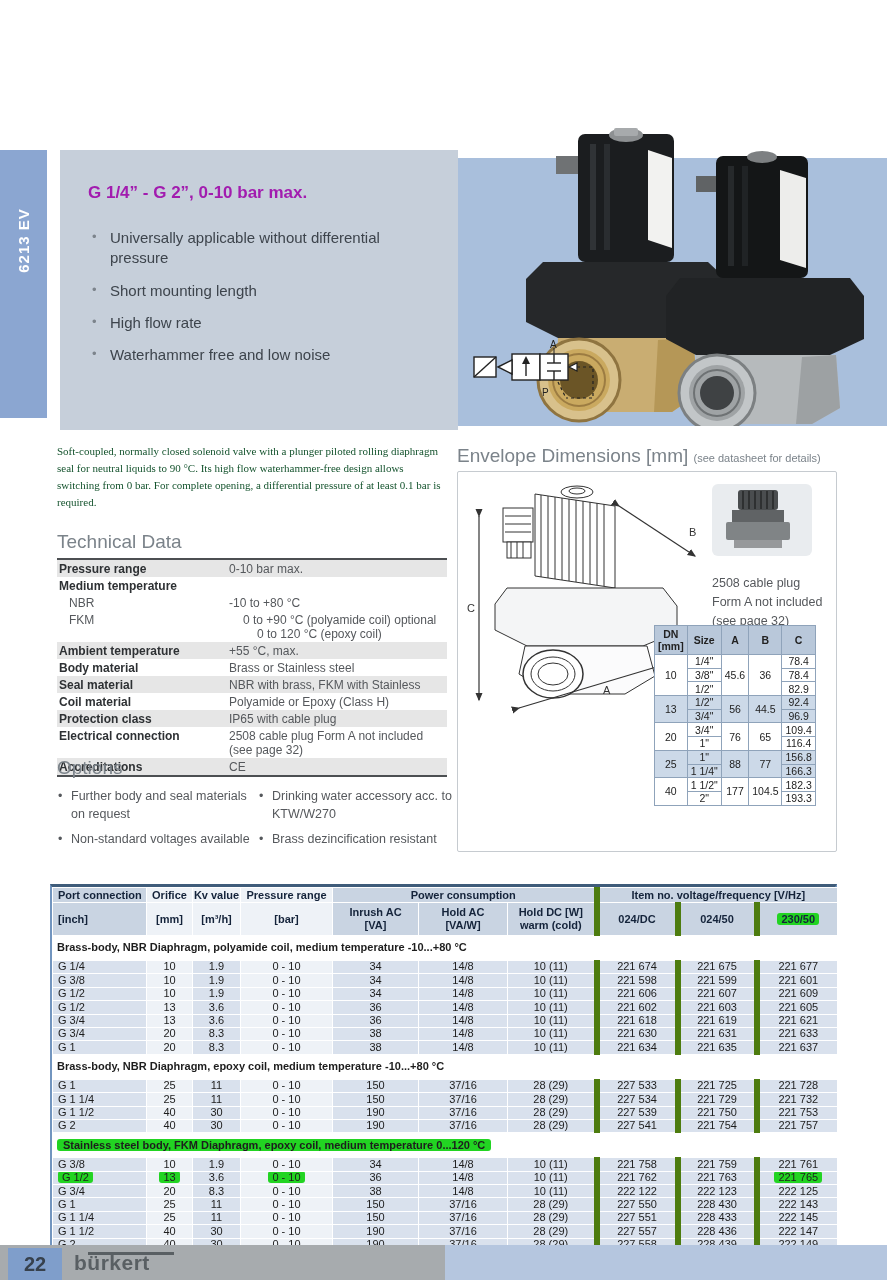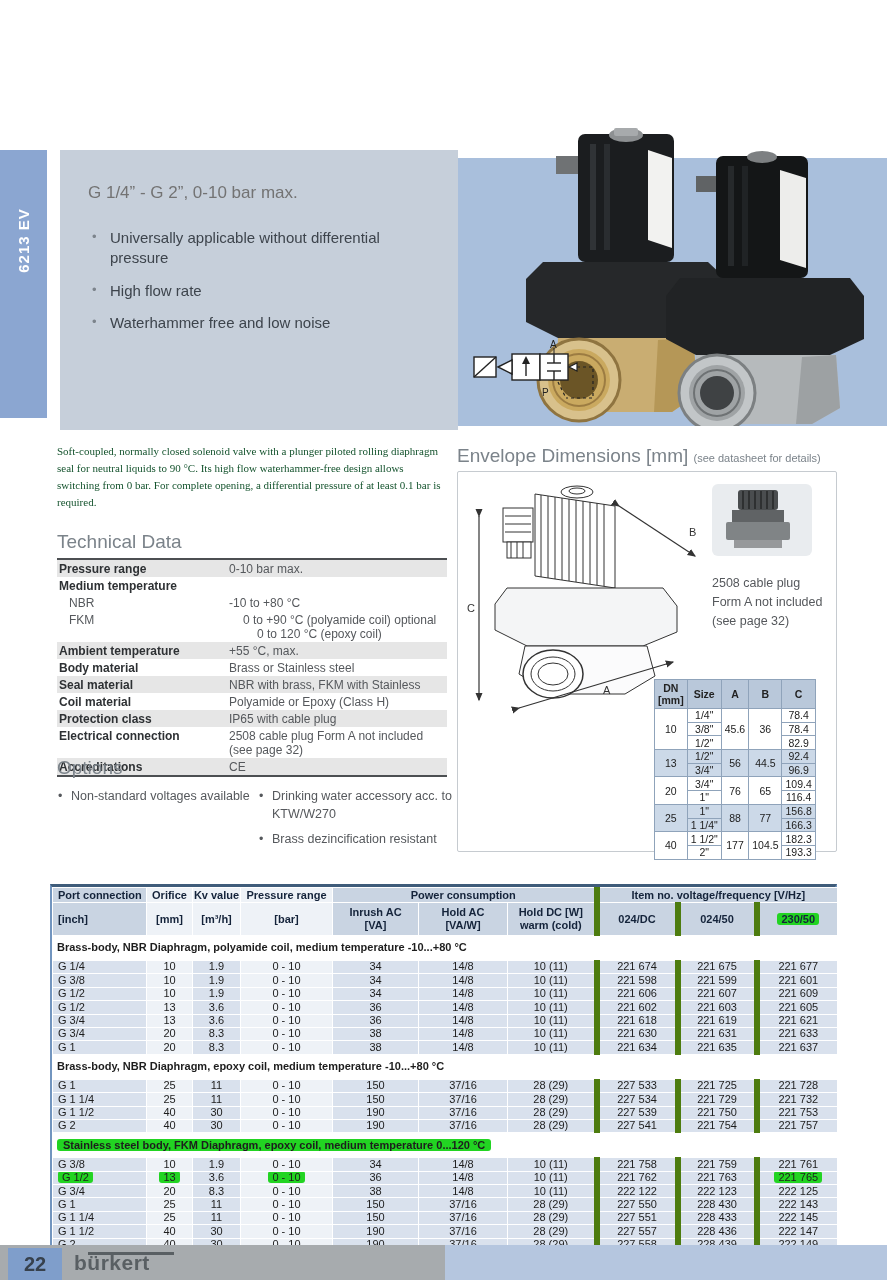--- a/index.html
+++ b/index.html
@@ -12,21 +12,21 @@
                 font-size:20px; font-weight:bold; letter-spacing:.3px; padding:3px 10px 4px;
                 border-radius:9px; white-space:nowrap; }
 
   
   .series-strip { position:absolute; left:0; top:150px; width:47px; height:268px; background:#8ba6d1; }
   .series-text  { position:absolute; left:0; top:150px; width:47px; height:180px;
                   display:flex; align-items:center; justify-content:center; }
   .series-text span { transform:rotate(-90deg); white-space:nowrap; color:#fff;
                       font-weight:bold; font-size:15px; letter-spacing:1px; }
   .header-box  { position:absolute; left:60px; top:150px; width:398px; height:280px; background:#c6cfda; }
-  .subtitle    { position:absolute; left:88px; top:183px; font-size:17px; font-weight:normal; color:#737373; }
+  .subtitle    { position:absolute; left:88px; top:183px; font-size:17px; font-weight:bold; color:#a21caf; }
   .hdr-bullets { position:absolute; left:88px; top:228px; width:330px; }
   .hdr-bullets div { position:relative; padding-left:22px; font-size:15px; color:#3d444c;
                      line-height:1.35; margin-bottom:12px; }
   .hdr-bullets div::before { content:"•"; position:absolute; left:4px; top:0; color:#7c848c; font-size:13px; }
 
   .photo-box { position:absolute; left:458px; top:158px; width:429px; height:268px; background:#a9bfdc; }
   .photo-svg { position:absolute; left:458px; top:126px; width:429px; height:300px; }
   .schematic { position:absolute; left:462px; top:340px; width:140px; height:80px; }
 
   
@@ -55,21 +55,21 @@
 
   
   #env-heading { left:457px; top:445px; }
   .env-note { font-size:11px; color:#7b838a; }
   .env-box { position:absolute; left:457px; top:471px; width:380px; height:381px;
              background:#fff; border:1px solid #c6cbd0; border-radius:2px; }
   .env-drawing { position:absolute; left:465px; top:478px; width:245px; height:240px; }
   .plug-svg { position:absolute; left:712px; top:484px; width:100px; height:75px; }
   .plug-note { position:absolute; left:712px; top:574px; font-size:12.5px; color:#55585c; line-height:1.5; }
 
-  #dn-table { position:absolute; left:654px; top:679px; border-collapse:collapse; }
+  #dn-table { position:absolute; left:654px; top:625px; border-collapse:collapse; }
   #dn-table th, #dn-table td { border:1px solid #8fa3ba; font-size:10.5px; color:#222;
                                text-align:center; padding:0 3px; }
   #dn-table th { background:#b9c8da; font-weight:bold; height:29px; line-height:1.15; }
   #dn-table td { height:13.7px; }
   #dn-table tr.g0 td { background:#ffffff; }
   #dn-table tr.g1 td { background:#ccd9e8; }
 
   
   .order-head { position:absolute; left:50px; top:856px; }
   .order-pill { display:inline-block; background:#22d422; color:#3a463f; font-size:18px;
@@ -111,20 +111,21 @@
 
 
   <div class="series-strip"></div>
   <div class="series-text">
     <span>6213 EV</span>
   </div>
   <div class="header-box"></div>
   <div class="subtitle">G 1/4” - G 2”, 0-10 bar max.</div>
   <div class="hdr-bullets" id="hdr-bullets">
       <div>Universally applicable without differential pressure</div>
+      <div>Short mounting length</div>
       <div>High flow rate</div>
       <div>Waterhammer free and low noise</div>
     </div>
 
   <div class="photo-box"></div>
   <svg class="photo-svg" viewBox="0 0 429 300">
 
     <rect x="98" y="30" width="26" height="18" fill="#6f7274"></rect>
     <rect x="120" y="8" width="96" height="128" rx="7" fill="#1b1d1f"></rect>
     <rect x="132" y="18" width="6" height="106" fill="#303336"></rect>
@@ -222,20 +223,21 @@
         <div class="tval">2508 cable plug Form A not included (see page 32)</div>
       </div>
       <div class="trow shaded">
         <div class="tlabel">Accreditations</div>
         <div class="tval">CE</div>
       </div>
     </div>
 
   <div class="sec-heading" id="options-heading">Options</div>
   <div class="opt-col" id="opt-col1">
+      <div>Further body and seal materials on request</div>
       <div>Non-standard voltages available</div>
     </div>
   <div class="opt-col" id="opt-col2">
       <div>Drinking water accessory acc. to KTW/W270</div>
       <div>Brass dezincification resistant</div>
     </div>
 
   <div class="sec-heading" id="env-heading">
     <span>Envelope Dimensions [mm]</span>
     <span class="env-note">(see datasheet for details)</span>

